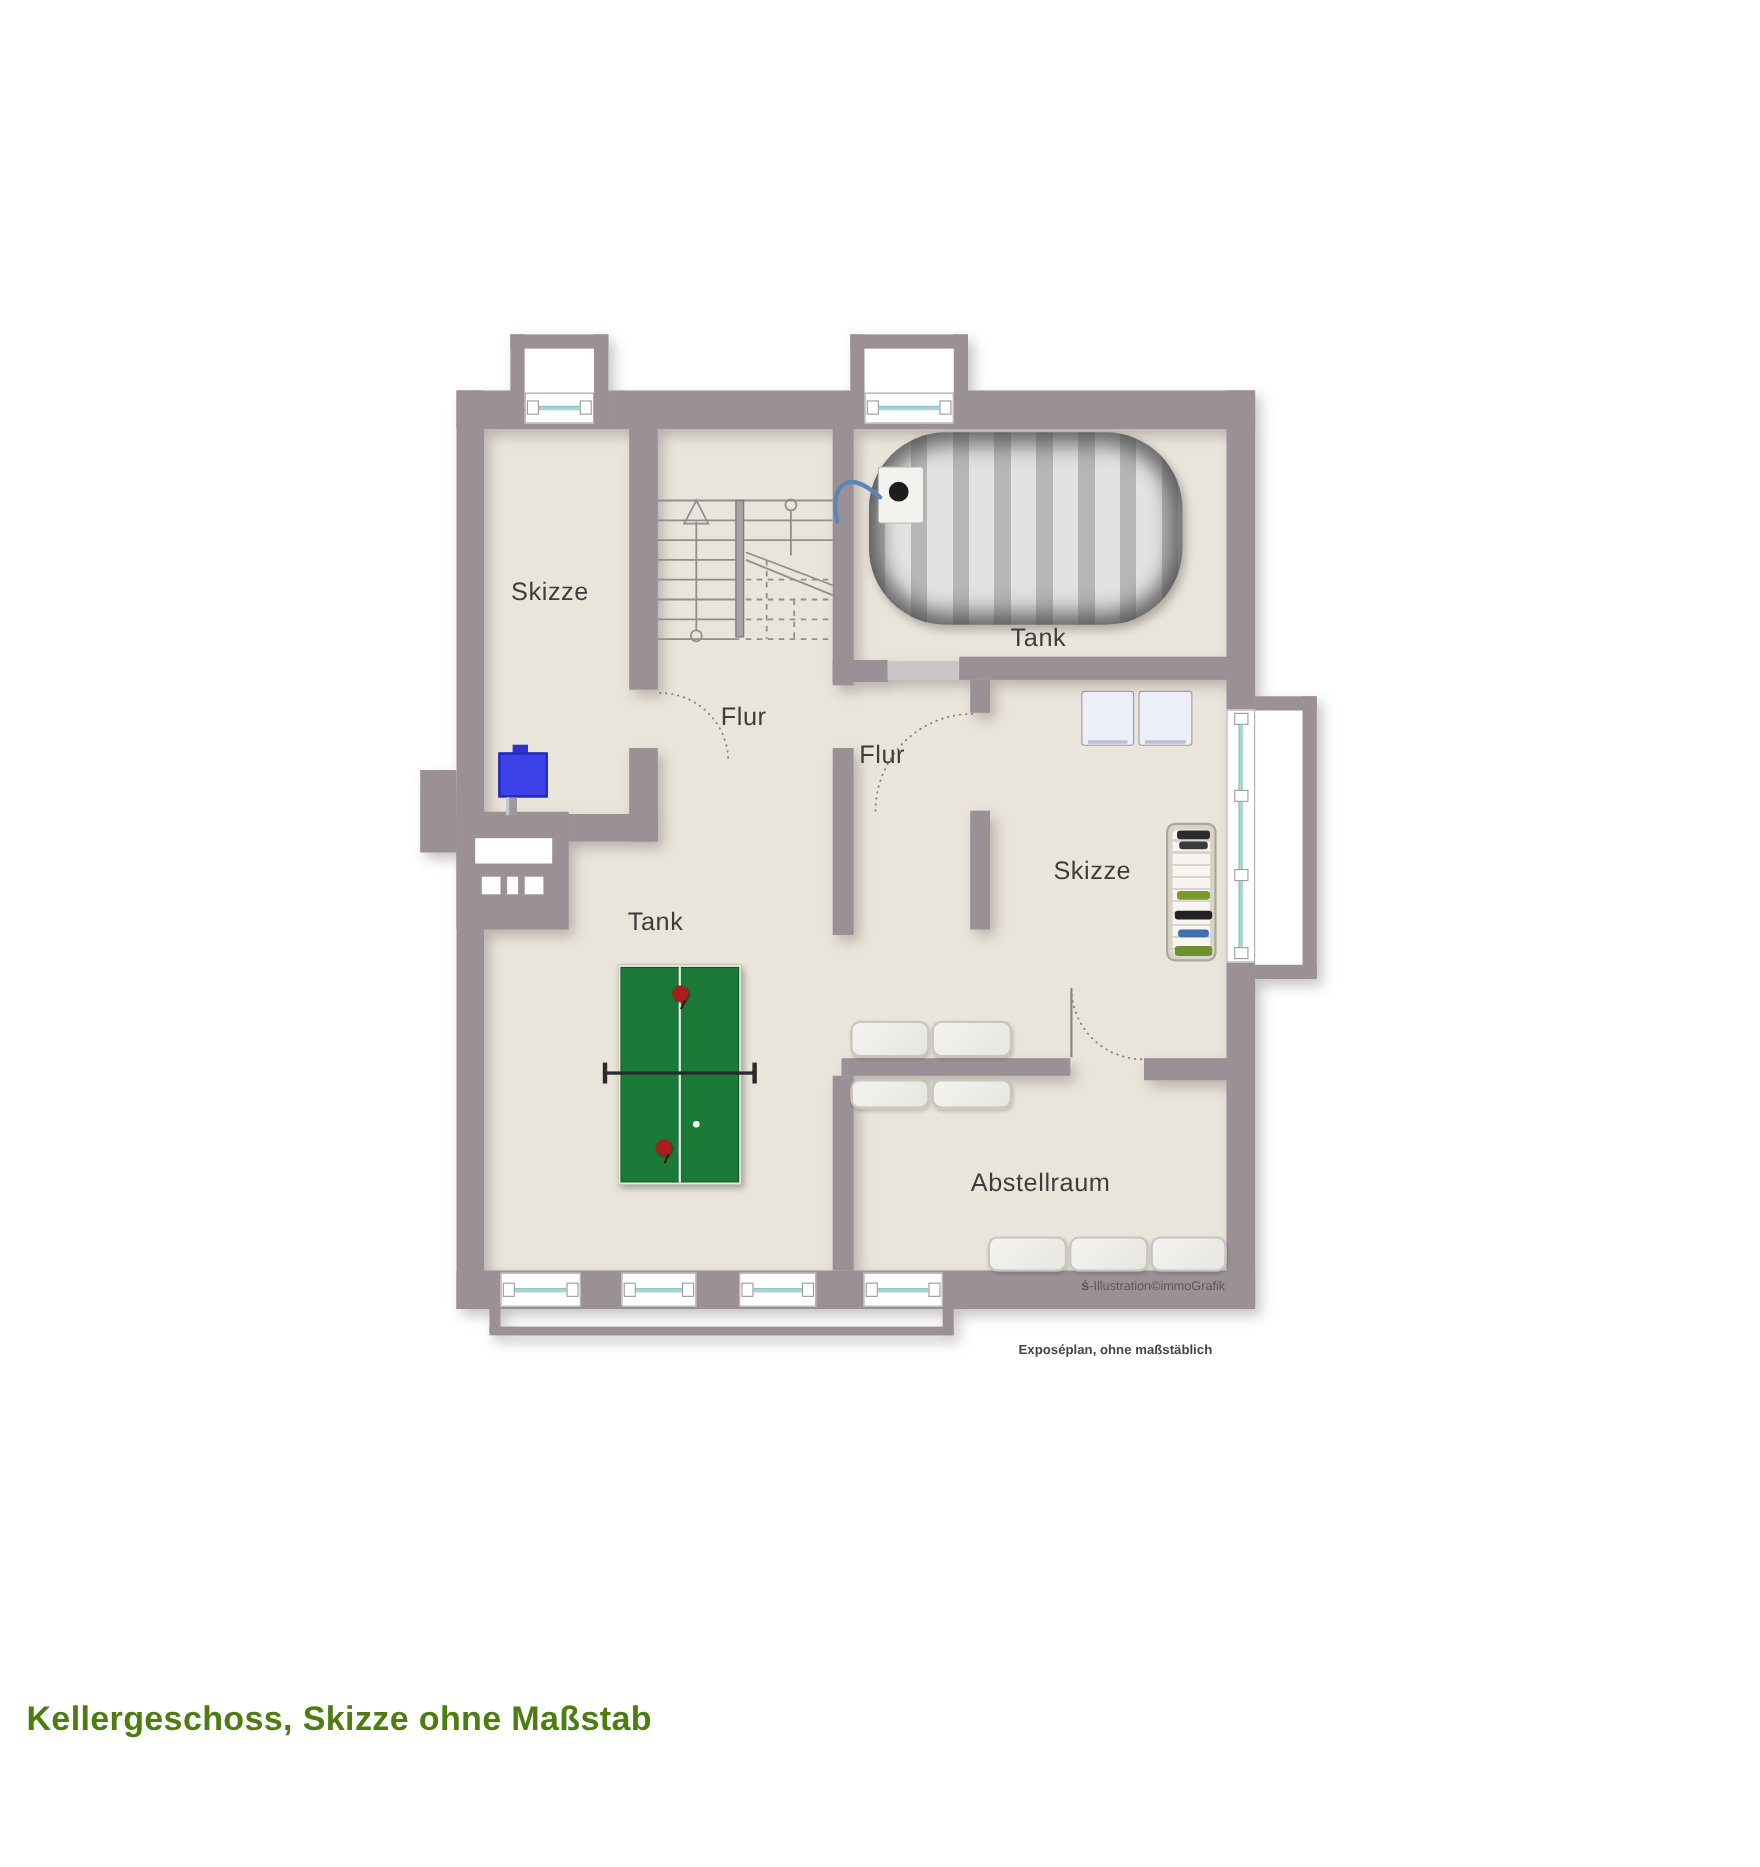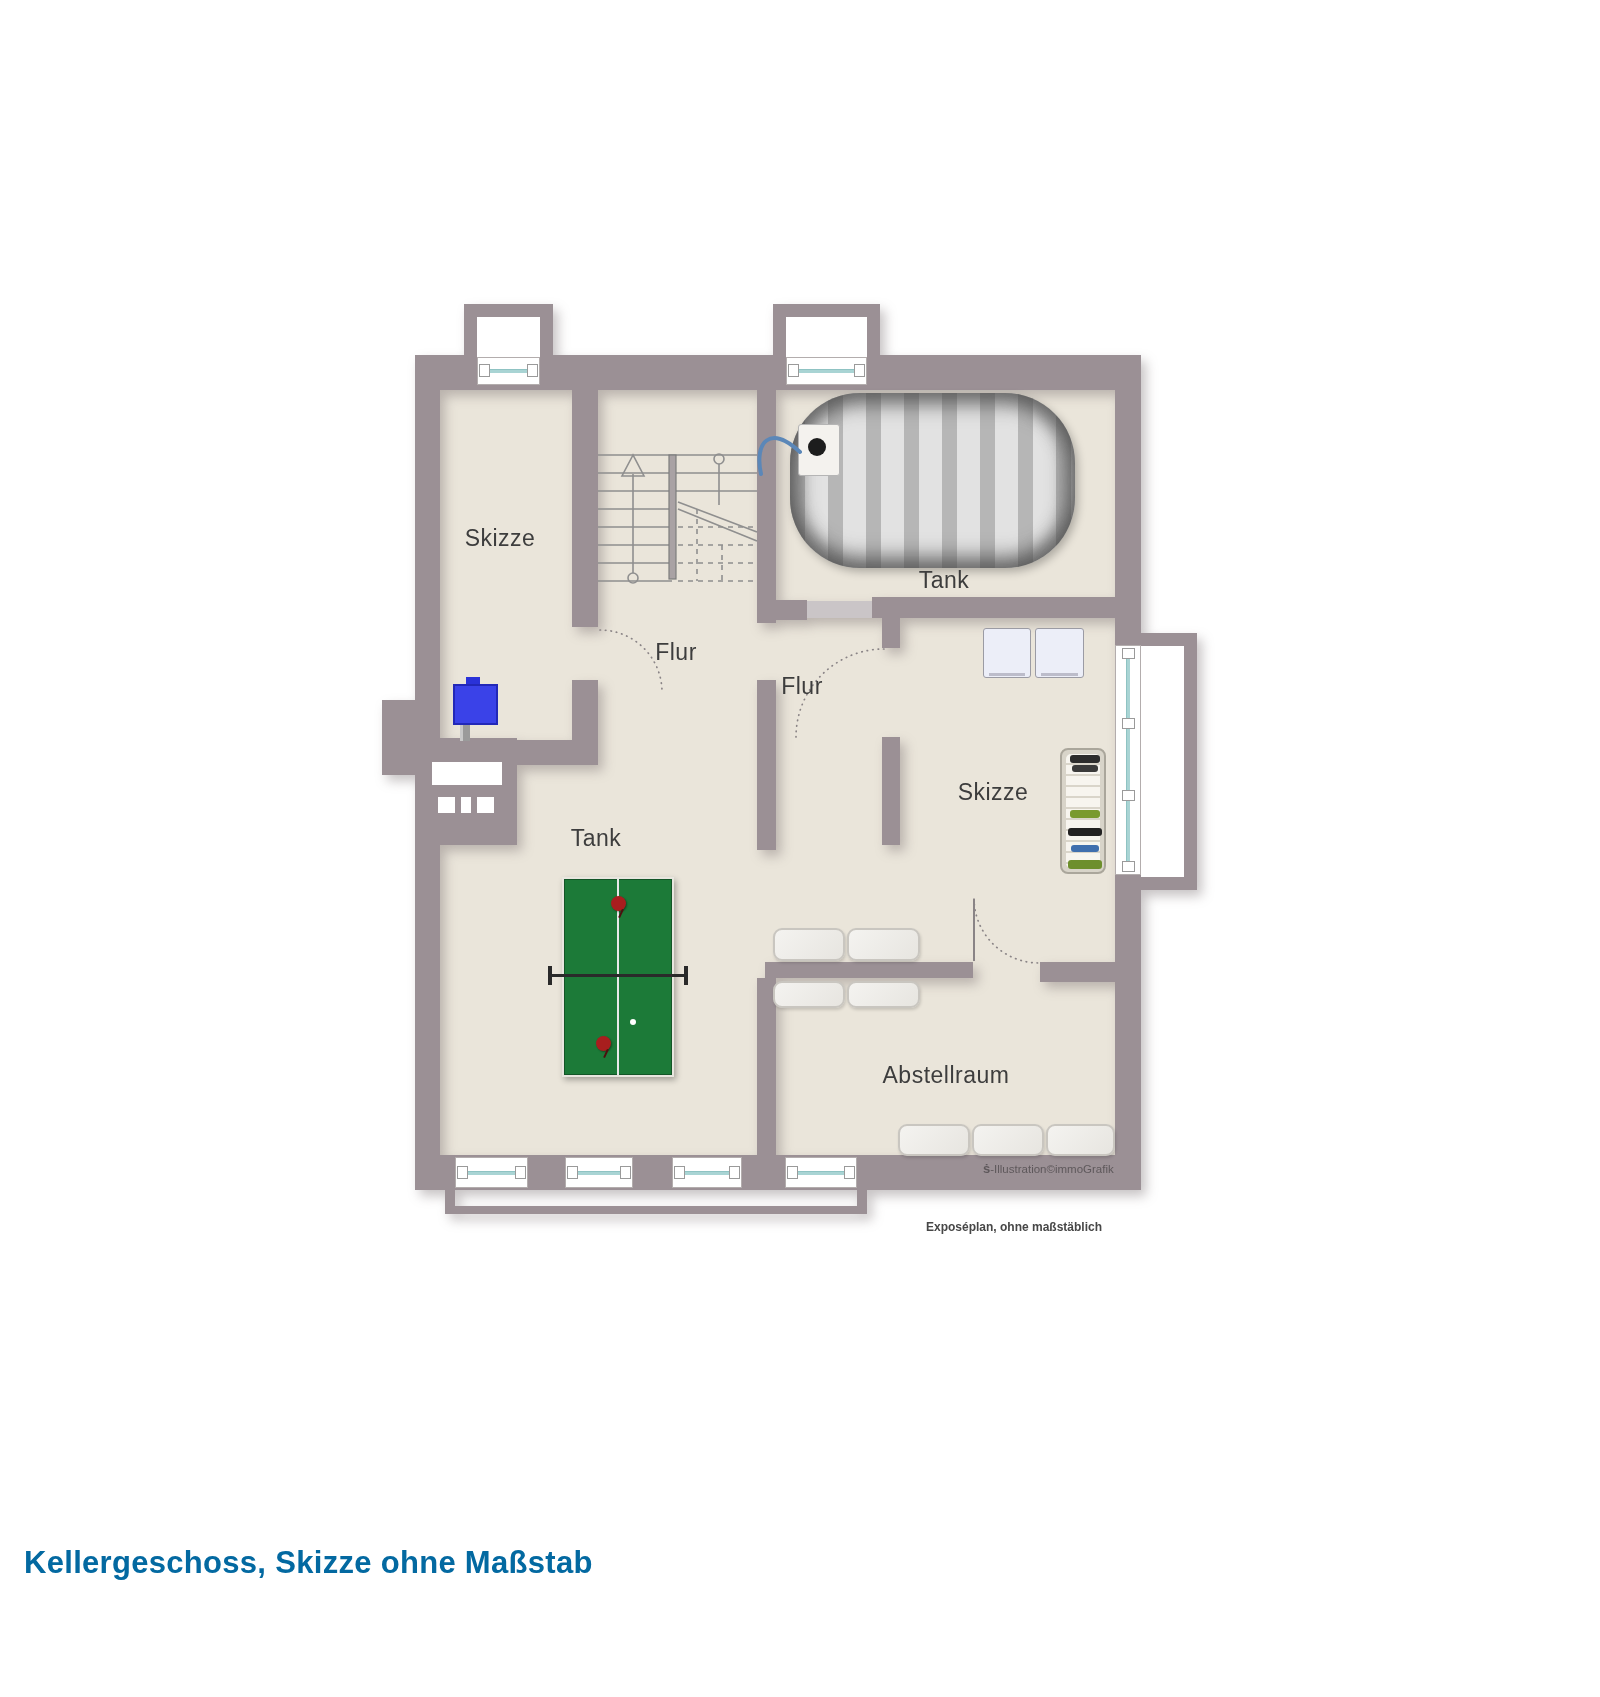--- a/index.html
+++ b/index.html
@@ -23,21 +23,21 @@
   
   .win{position:absolute;background:#ffffff;border:1px solid #b3adad;box-sizing:border-box;}
   .glass-h{position:absolute;left:8px;right:8px;top:50%;margin-top:-2px;height:3px;background:var(--glass);border-top:1px solid #8fc3c3;}
   .glass-v{position:absolute;top:8px;bottom:8px;left:50%;margin-left:-2px;width:3px;background:var(--glass);border-left:1px solid #8fc3c3;}
   .mull{position:absolute;width:11px;height:13px;background:#ffffff;border:1.5px solid #9a9a9a;box-sizing:border-box;}
   
   .shelf{position:absolute;background:linear-gradient(135deg,#f4f3f0,#e7e5e0);border:2px solid #c9c6c0;border-radius:9px;box-sizing:border-box;box-shadow:1px 2px 3px rgba(0,0,0,.15);}
   .label{position:absolute;transform:translate(-50%,-50%);font-size:23px;letter-spacing:.5px;color:var(--ink);white-space:nowrap;}
   .watermark{position:absolute;font-size:11.5px;color:#5e585b;white-space:nowrap;}
   .note{position:absolute;font-size:12px;font-weight:600;color:#474747;white-space:nowrap;}
-  .title{position:absolute;font-size:31px;font-weight:bold;letter-spacing:.3px;color:#0369a1;white-space:nowrap;}
+  .title{position:absolute;font-size:31px;font-weight:bold;letter-spacing:.3px;color:#4d7c0f;white-space:nowrap;}
   svg.overlay{position:absolute;left:0;top:0;width:1600px;height:1697px;pointer-events:none;}
 </style>
 </head>
 <body>
 
 <div class="canvas">
 
   <div class="floor" style="left:430px;top:380px;width:702px;height:792px;"></div>
 
   <div class="walls">

